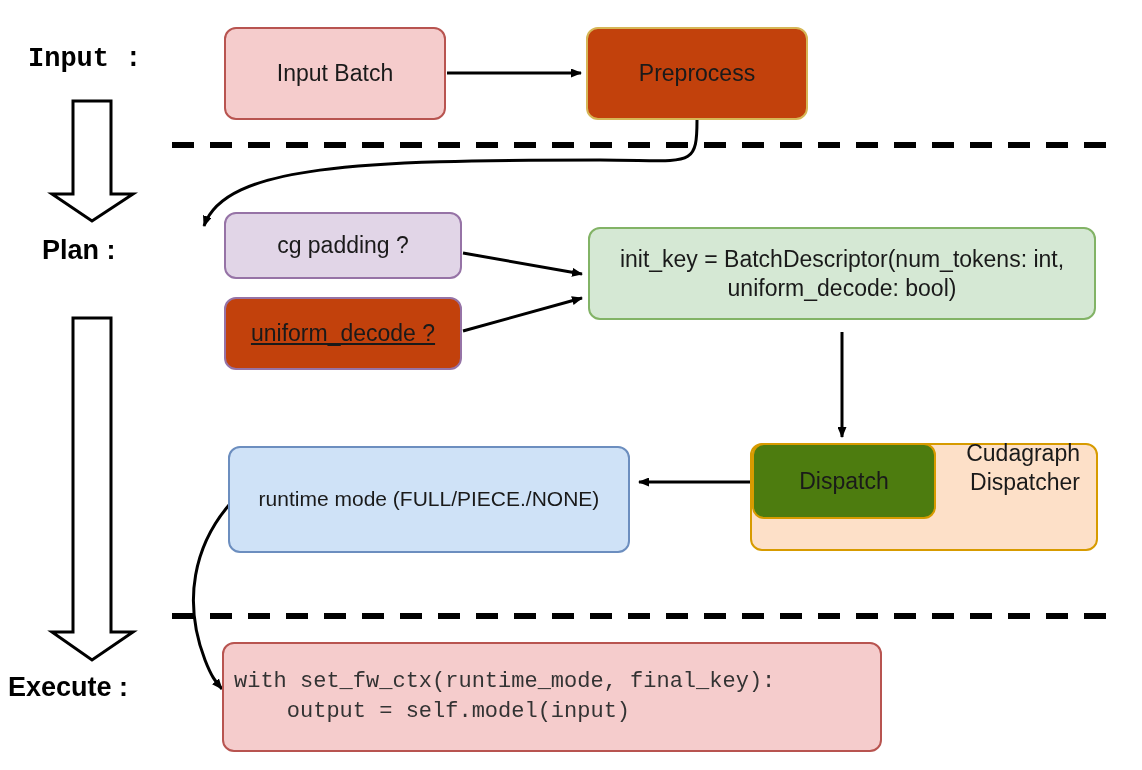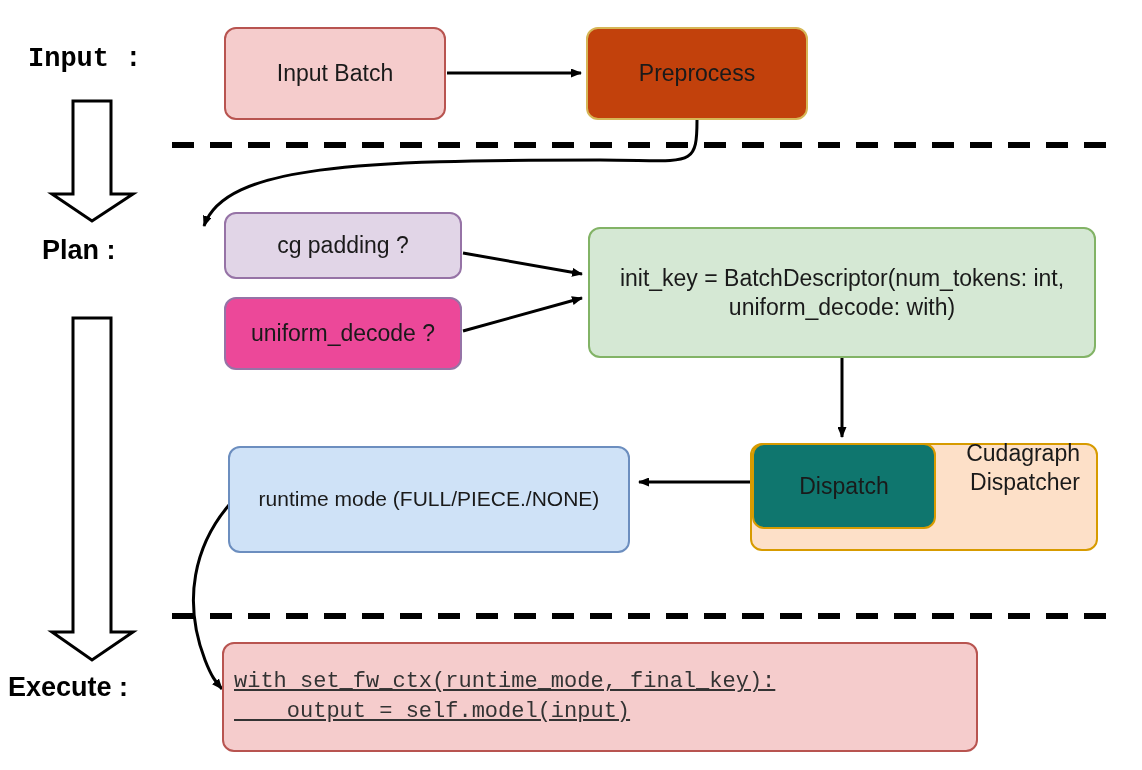--- a/index.html
+++ b/index.html
@@ -105,36 +105,36 @@
   <div class="stage-label" style="left:28px; top:44px;font-family:Liberation Mono, monospace;">Input :</div>
   <div class="stage-label" style="left:42px; top:235px;">Plan :</div>
   <div class="stage-label" style="left:8px; top:672px;">Execute :</div>
 
   <div class="node" style="left:224px; top:27px; width:222px; height:93px; background:#f5cccc; border-color:#b85450;">Input Batch</div>
 
   <div class="node" style="left:586px; top:27px; width:222px; height:93px; background:#c2410c; border-color:#d6b656;">Preprocess</div>
 
   <div class="node" style="left:224px; top:212px; width:238px; height:67px; background:#e1d5e7; border-color:#9673a6;">cg padding ?</div>
 
-  <div class="node" style="left:224px; top:297px; width:238px; height:73px; background:#ec4899; border-color:#9673a6;">uniform_decode ?</div>
+  <div class="node" style="left:224px; top:297px; width:238px; height:73px; background:#c2410c; border-color:#9673a6;text-decoration:underline;">uniform_decode ?</div>
 
-  <div class="node" style="left:588px; top:227px; width:508px; height:131px; background:#d5e8d4; border-color:#82b366; flex-direction:column;align-items:center;">
+  <div class="node" style="left:588px; top:227px; width:508px; height:93px; background:#d5e8d4; border-color:#82b366; flex-direction:column;align-items:center;">
     <span>init_key = BatchDescriptor(num_tokens: int,</span>
-    <span>uniform_decode: with)</span>
+    <span>uniform_decode: bool)</span>
   </div>
 
   <div class="node node-group" style="left:750px; top:443px; width:348px; height:108px; background:#fde0c8; border-color:#d79b00; flex-direction:column; align-items:flex-end; justify-content:center; padding-right:16px; padding-left:190px;">
     <span>Cudagraph</span>
     <span>Dispatcher</span>
   </div>
 
-  <div class="node node-inner" style="left:752px; top:443px; width:184px; height:86px; background:#0f766e; border-color:#d79b00;">Dispatch</div>
+  <div class="node node-inner" style="left:752px; top:443px; width:184px; height:76px; background:#4d7c0f; border-color:#d79b00;">Dispatch</div>
 
   <div class="node" style="left:228px; top:446px; width:402px; height:107px; background:#cfe2f7; border-color:#6c8ebf; flex-direction:column; font-size:21px;">
     <span>runtime mode (FULL/PIECE./NONE)</span>
   </div>
 
-  <div class="node node-code" style="left:222px; top:642px; width:756px; height:110px; background:#f5cccc; border-color:#b85450; flex-direction:column; align-items:flex-start; justify-content:center;text-decoration:underline;">
+  <div class="node node-code" style="left:222px; top:642px; width:660px; height:110px; background:#f5cccc; border-color:#b85450; flex-direction:column; align-items:flex-start; justify-content:center;">
     <span>with set_fw_ctx(runtime_mode, final_key):</span>
     <span>    output = self.model(input)</span>
   </div>
 
 </div>
 
 </body></html>

